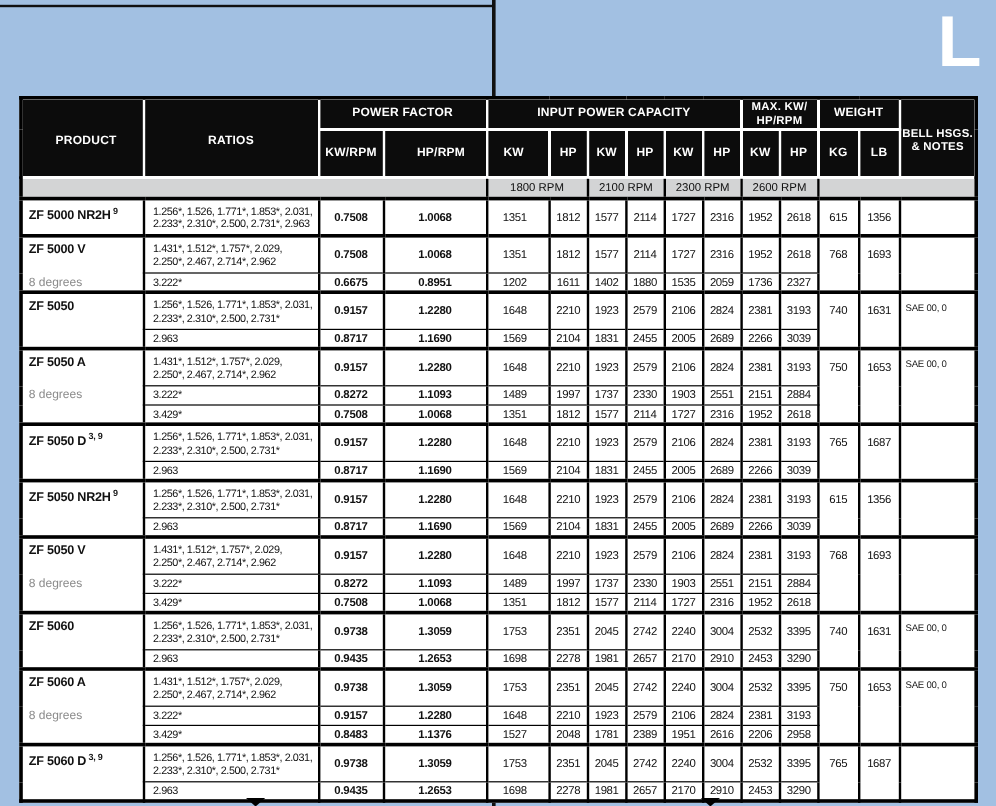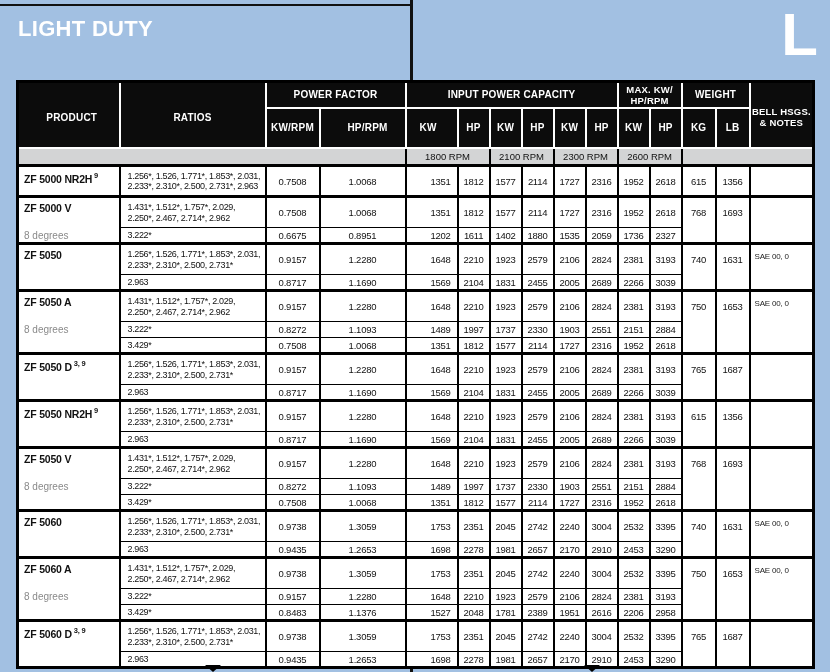--- a/index.html
+++ b/index.html
@@ -52,43 +52,42 @@
   tbody tr.row-sub  { height:16px; }
   tbody tr.row-main td { border-top-width:3px; }
   td.product-cell {
     text-align:left; vertical-align:top; padding:4px 2px 0 5px;
     font-size:10.5px; font-weight:bold; letter-spacing:-0.2px;
   }
   td.product-cell sup { font-size:7.5px; font-weight:bold; }
   .psub { font-weight:normal; color:#8a8a8a; font-size:10px; margin-top:16px; letter-spacing:0; }
   td.ratios { text-align:left; padding-left:7px; font-size:9px; letter-spacing:-0.35px; }
   td.ratios div { line-height:10.5px; }
-  td.pf { font-size:9.5px; letter-spacing:-0.2px; }
+  td.pf { font-size:9.5px; letter-spacing:-0.2px;font-weight:bold; }
   td.pw { font-size:9.5px; letter-spacing:-0.3px; padding:0 1px; }
-  td.first-kw { text-align:right; padding-right:6px; }
+  td.first-kw { text-align:center; padding-right:6px; }
   td.wt { vertical-align:top; padding-top:9px; font-size:9.5px; letter-spacing:-0.3px; }
   td.note {
     text-align:left; vertical-align:top; padding:7px 0 0 4px;
     font-size:8px; letter-spacing:-0.2px; color:#222;
   }
   .down-tri {
     position:absolute; width:0; height:0; z-index:3;
     border-left:8px solid transparent; border-right:8px solid transparent;
     border-top:7px solid #000;
   }
 </style>
 </head>
 <body>
 
 <div class="page">
   <div class="fold-line"></div>
   <div class="top-rule"></div>
 
   <div class="page-title">
-    <div>LIGHT DUTY</div>
   </div>
 
   <div class="corner-letter">L</div>
 
   <div class="spec-wrap">
     <table class="spec">
       <colgroup>
         <col style="width:102px">
           <col style="width:146px">
           <col style="width:54px">

